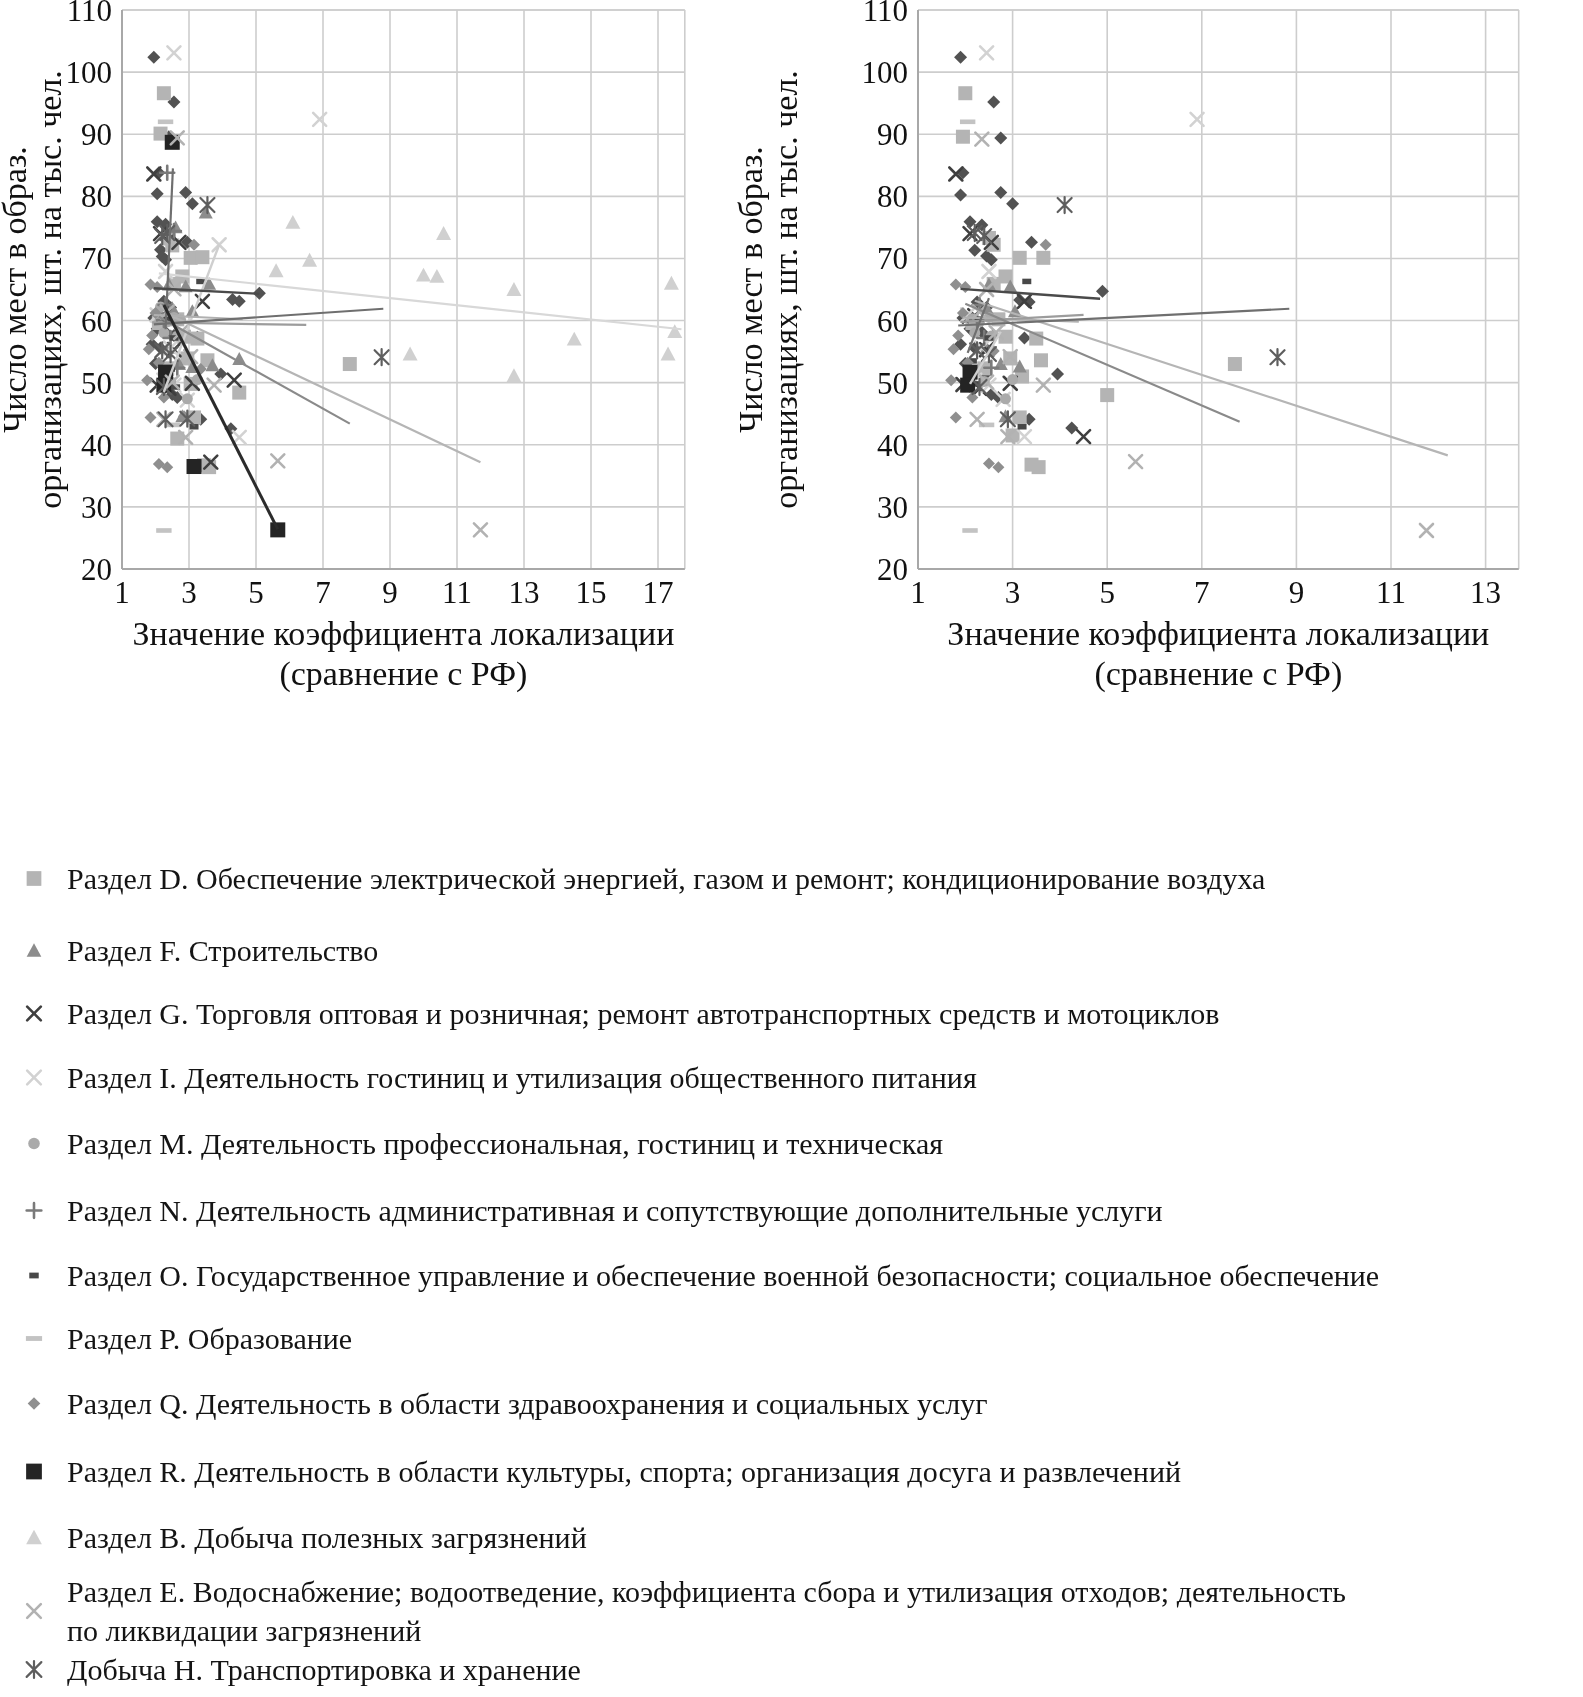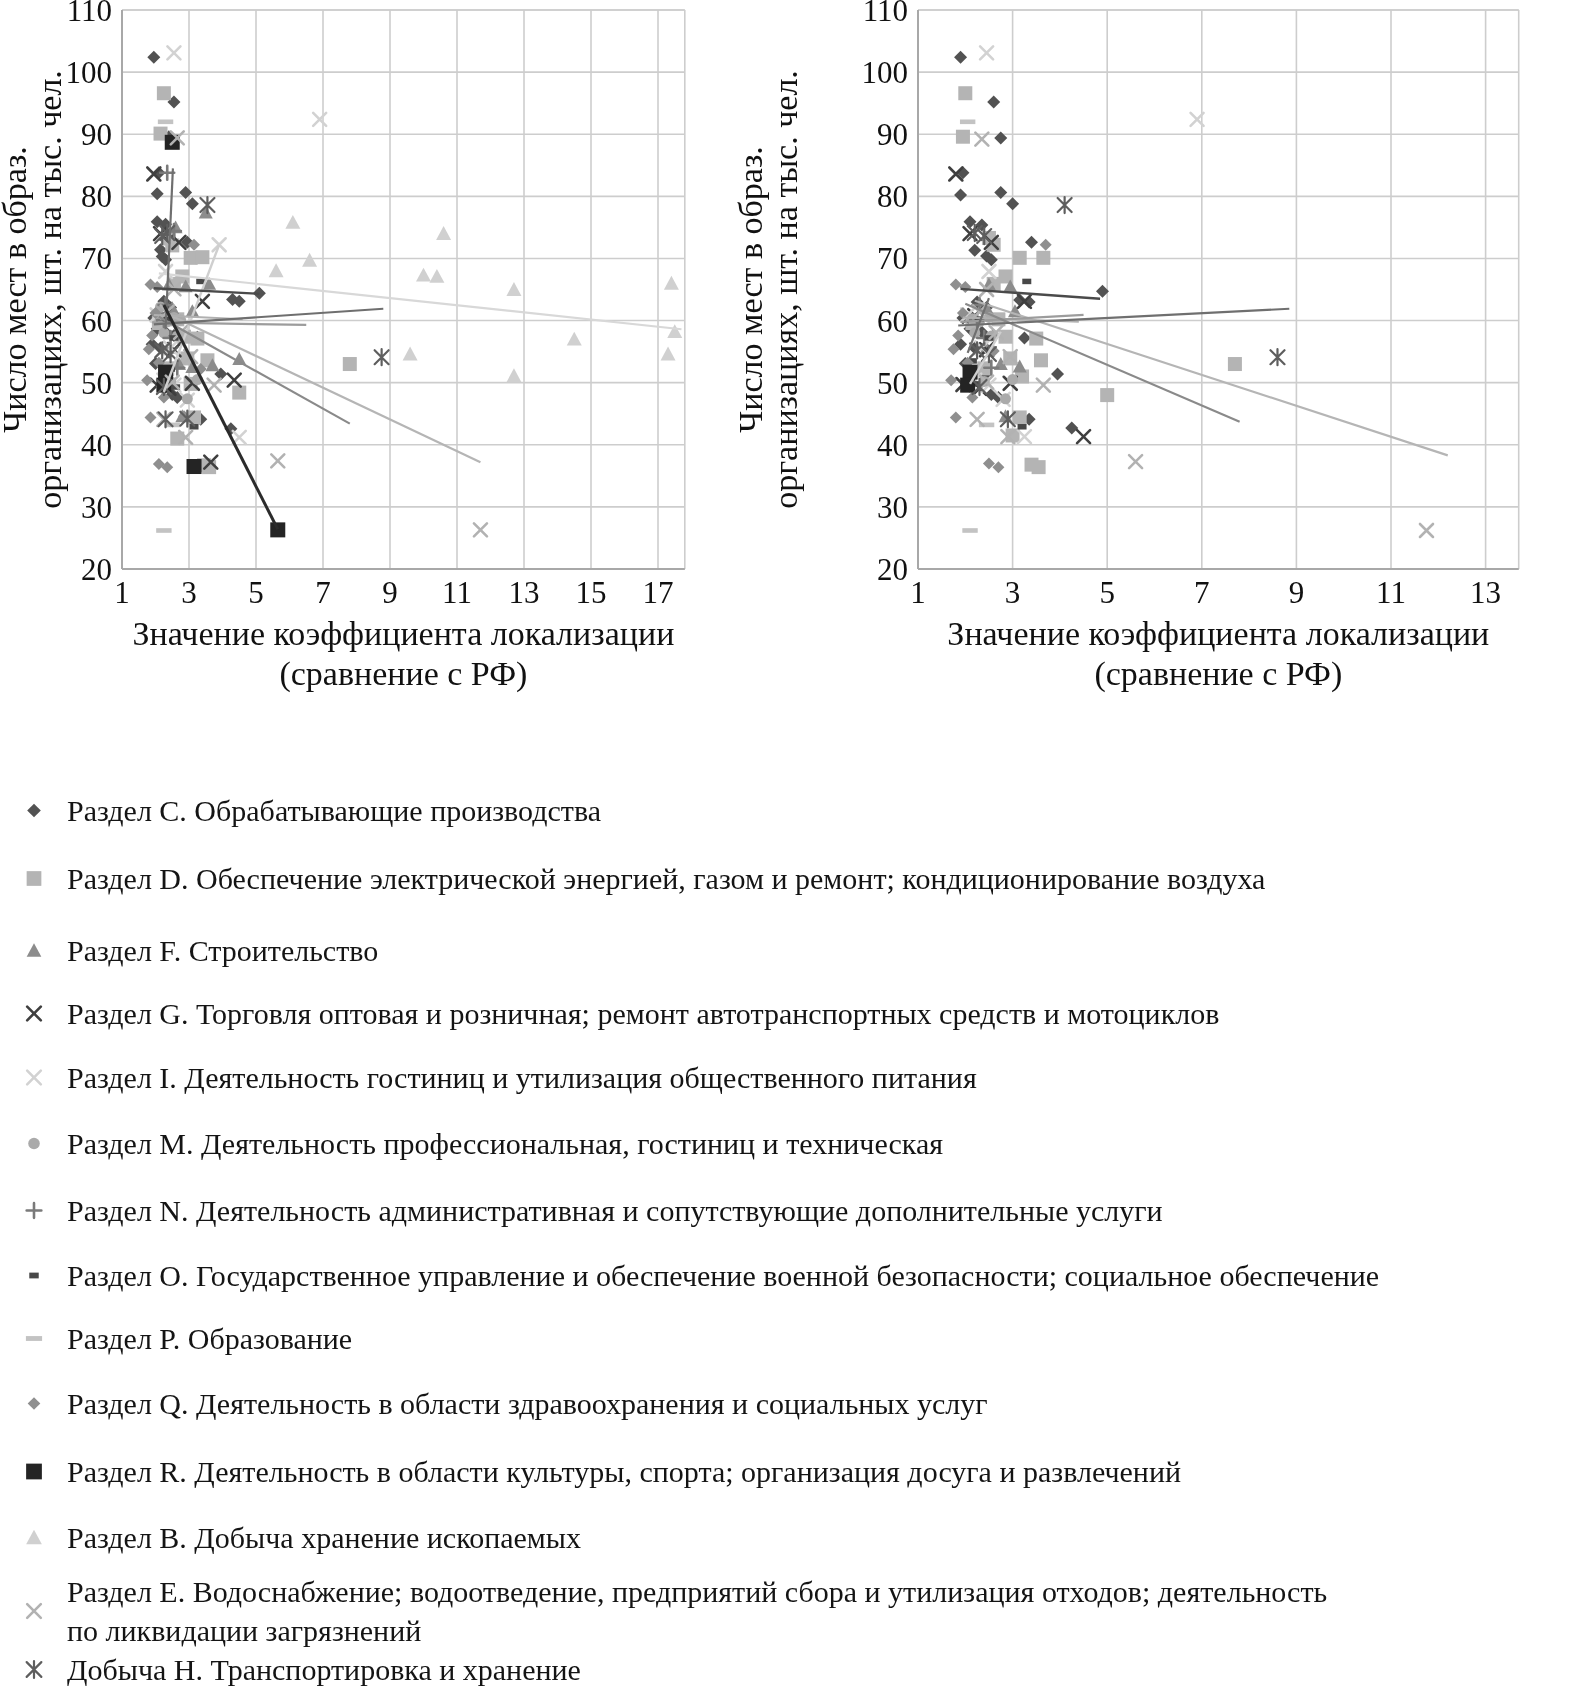--- a/index.html
+++ b/index.html
@@ -506,28 +506,20 @@
           <line x1="255.3" y1="303.7855555555555" x2="529.64" y2="421.7966666666666" stroke="#8a8a8a" stroke-width="2.2"></line>
           <line x1="260.03" y1="383.9088888888889" x2="290.775" y2="331.7355555555555" stroke="#cfcfcf" stroke-width="2.4"></line>
           <line x1="257.66499999999996" y1="352.85333333333335" x2="278.95" y2="298.19555555555553" stroke="#6f6f6f" stroke-width="2.2"></line>
           <line x1="248.20499999999998" y1="325.5244444444444" x2="579.305" y2="308.75444444444446" stroke="#6f6f6f" stroke-width="2.2"></line>
           <line x1="250.57" y1="288.8788888888889" x2="390.10499999999996" y2="298.81666666666666" stroke="#4a4a4a" stroke-width="2.4"></line>
         </svg>
     </figure>
   </div>
 
   <div class="legend">
-    <div class="legend-row" style="top:110px">
-        <span class="lg-marker">
-          <svg width="34" height="34" viewBox="0 0 34 34">
-            <path d="M17,10.175 L23.825,17 L17,23.825 L10.175,17 Z" fill="#525252"></path>
-          </svg>
-        </span>
-        <span class="lg-label">Раздел C. Обрабатывающие производства</span>
-      </div>
     <div class="legend-row" style="top:178px">
         <span class="lg-marker">
           <svg width="34" height="34" viewBox="0 0 34 34">
             <rect x="9.649999999999999" y="9.649999999999999" width="14.700000000000001" height="14.700000000000001" fill="#b4b4b4"></rect>
           </svg>
         </span>
         <span class="lg-label">Раздел D. Обеспечение электрической энергией, газом и ремонт; кондиционирование воздуха</span>
       </div>
     <div class="legend-row" style="top:250px">
         <span class="lg-marker">
@@ -600,29 +592,29 @@
           </svg>
         </span>
         <span class="lg-label">Раздел R. Деятельность в области культуры, спорта; организация досуга и развлечений</span>
       </div>
     <div class="legend-row" style="top:837px">
         <span class="lg-marker">
           <svg width="34" height="34" viewBox="0 0 34 34">
             <path d="M17,9.125 L24.875,23.69375 L9.125,23.69375 Z" fill="#d0d0d0"></path>
           </svg>
         </span>
-        <span class="lg-label">Раздел B. Добыча хранение ископаемых</span>
+        <span class="lg-label">Раздел B. Добыча полезных загрязнений</span>
       </div>
     <div class="legend-row" style="top:911px">
         <span class="lg-marker">
           <svg width="34" height="34" viewBox="0 0 34 34">
             <path d="M10.175,10.175 L23.825,23.825 M10.175,23.825 L23.825,10.175" stroke="#b2b2b2" stroke-width="2.6" fill="none" stroke-linecap="round"></path>
           </svg>
         </span>
-        <span class="lg-label">Раздел E. Водоснабжение; водоотведение, предприятий сбора и утилизация отходов; деятельность
+        <span class="lg-label">Раздел E. Водоснабжение; водоотведение, коэффициента сбора и утилизация отходов; деятельность
 по ликвидации загрязнений</span>
       </div>
     <div class="legend-row" style="top:969px">
         <span class="lg-marker">
           <svg width="34" height="34" viewBox="0 0 34 34">
             <path d="M9.649999999999999,9.649999999999999 L24.35,24.35 M9.649999999999999,24.35 L24.35,9.649999999999999 M17,8.5475 L17,25.4525" stroke="#5e5e5e" stroke-width="2.2" fill="none" stroke-linecap="round"></path>
           </svg>
         </span>
         <span class="lg-label">Добыча H. Транспортировка и хранение</span>
       </div>

